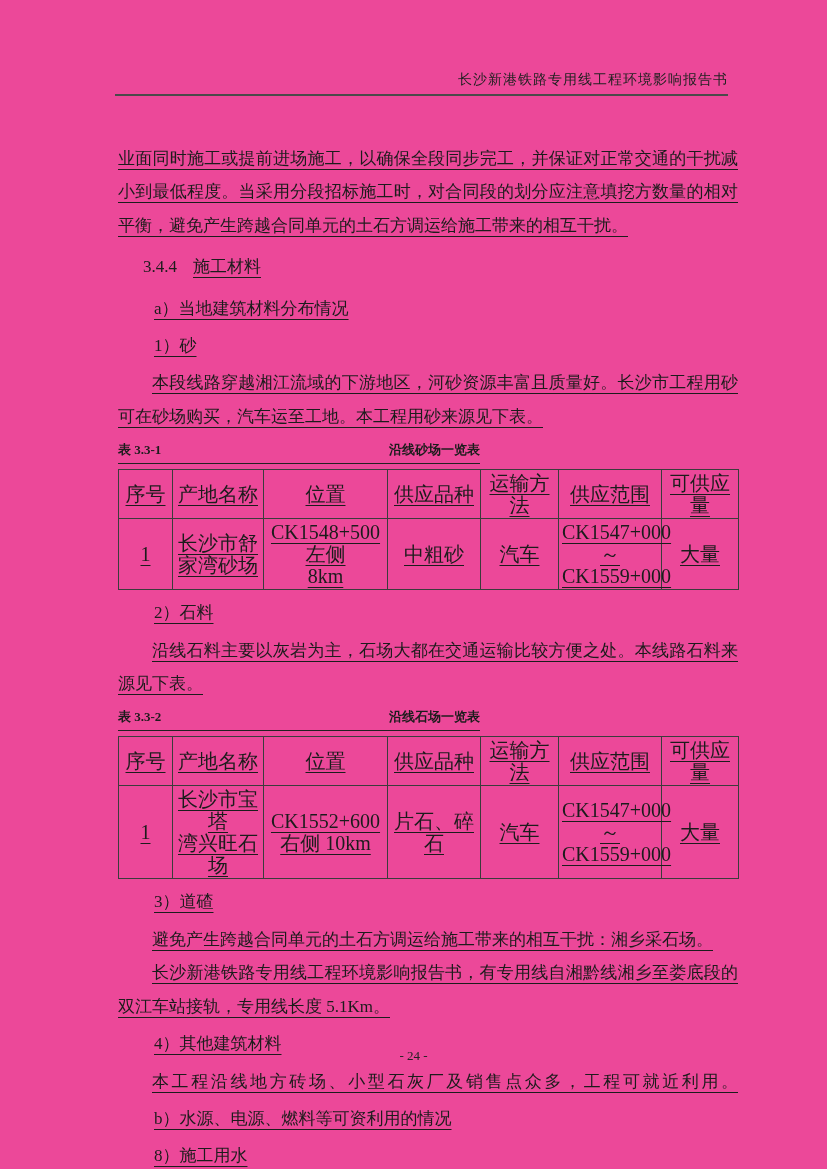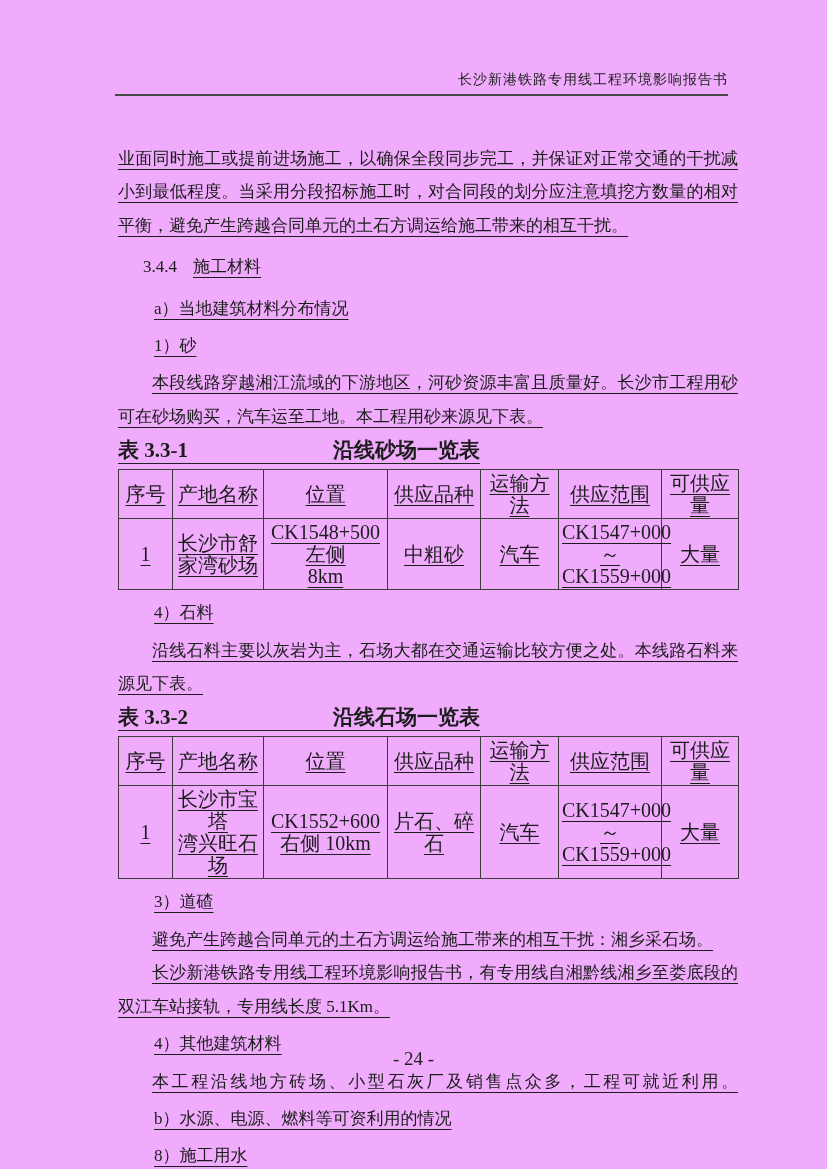--- a/index.html
+++ b/index.html
@@ -1,20 +1,20 @@
 <!DOCTYPE html>
 <html><head>
 <meta charset="utf-8">
 <style>
   html,body{margin:0;padding:0;background:#e8e8e8;}
   .page{
     position:relative;
     width:827px;height:1169px;
     margin:0 auto;
-    background:#f0abfc;
+    background:#ec4899;
     font-family:"Liberation Serif","DejaVu Serif",serif;
     color:#1c1c1c;
     overflow:hidden;
   }
   
   .running-header{
     position:absolute;
     top:71px;left:115px;width:613px;
     text-align:right;
     font-size:14px;
@@ -37,21 +37,21 @@
   p.para.stretch{ text-align-last:justify; }
   .list-item{ margin:4px; padding-left:32px; }
   .sec-heading{ margin:8px; }
   .sec-heading .sec-num{ padding-left:17px; padding-right:16px; }
   
   .tbl-caption{
     display:flex; justify-content:space-between; align-items:center;
     width:362px;
     margin:4px 0 5px 0;
     font-weight:bold;
-    font-size:21px;
+    font-size:13px;
     line-height:26px;
     border-bottom:1.5px solid #222;
   }
   
   table.doc-table{
     border-collapse:collapse;
     width:620px;
     margin:2px 0 6px 0;
     table-layout:fixed;
   }
@@ -68,21 +68,21 @@
     text-decoration-thickness:1px;
     text-underline-offset:4px;
   }
   table.doc-table thead tr{ height:42px; }
   table.doc-table tbody tr{ height:52px; }
   
   .footer{
     position:absolute;
     top:1048px;left:0;width:827px;
     text-align:center;
-    font-size:19px;
+    font-size:13px;
     color:#222;
   }
 </style>
 </head>
 <body>
 
 <div class="page">
 
   <div class="running-header">
     <span>长沙新港铁路专用线工程环境影响报告书</span>
@@ -135,21 +135,21 @@
 8km</td>
           <td>中粗砂</td>
           <td>汽车</td>
           <td>CK1547+000～
 CK1559+000</td>
           <td>大量</td>
         </tr>
       </tbody>
     </table>
 
-    <p class="list-item u">4）石料</p>
+    <p class="list-item u">2）石料</p>
 
     <p class="para first-indent u">沿线石料主要以灰岩为主，石场大都在交通运输比较方便之处。本线路石料来源见下表。</p>
 
     <div class="tbl-caption">
       <span>表 3.3-2</span>
       <span>沿线石场一览表</span>
     </div>
 
     <table class="doc-table">
       <colgroup>

